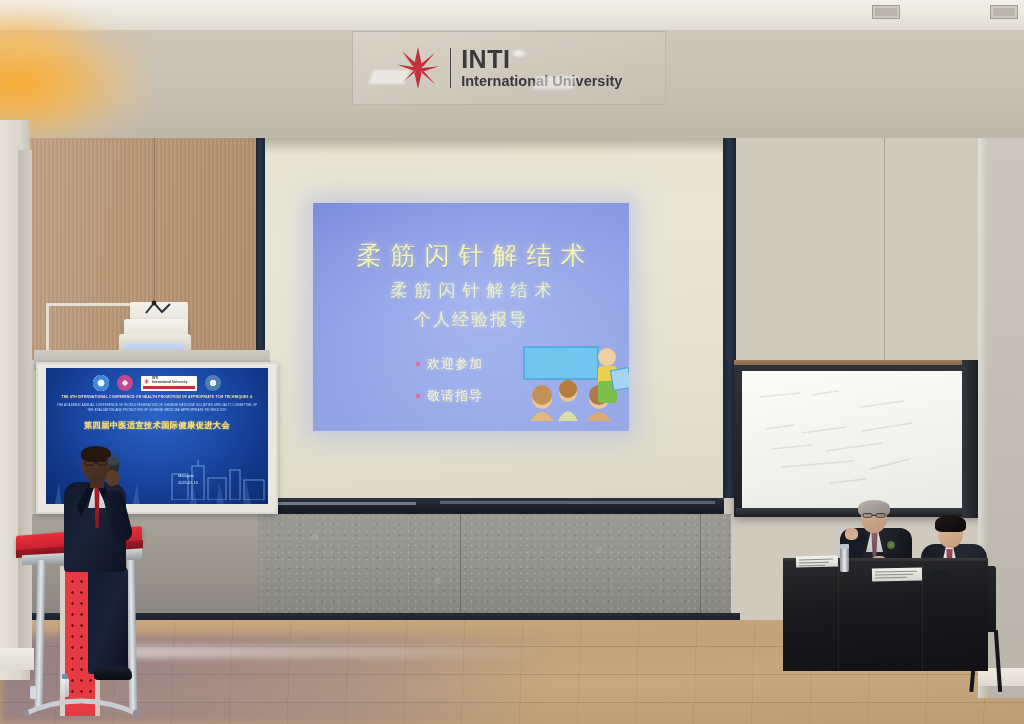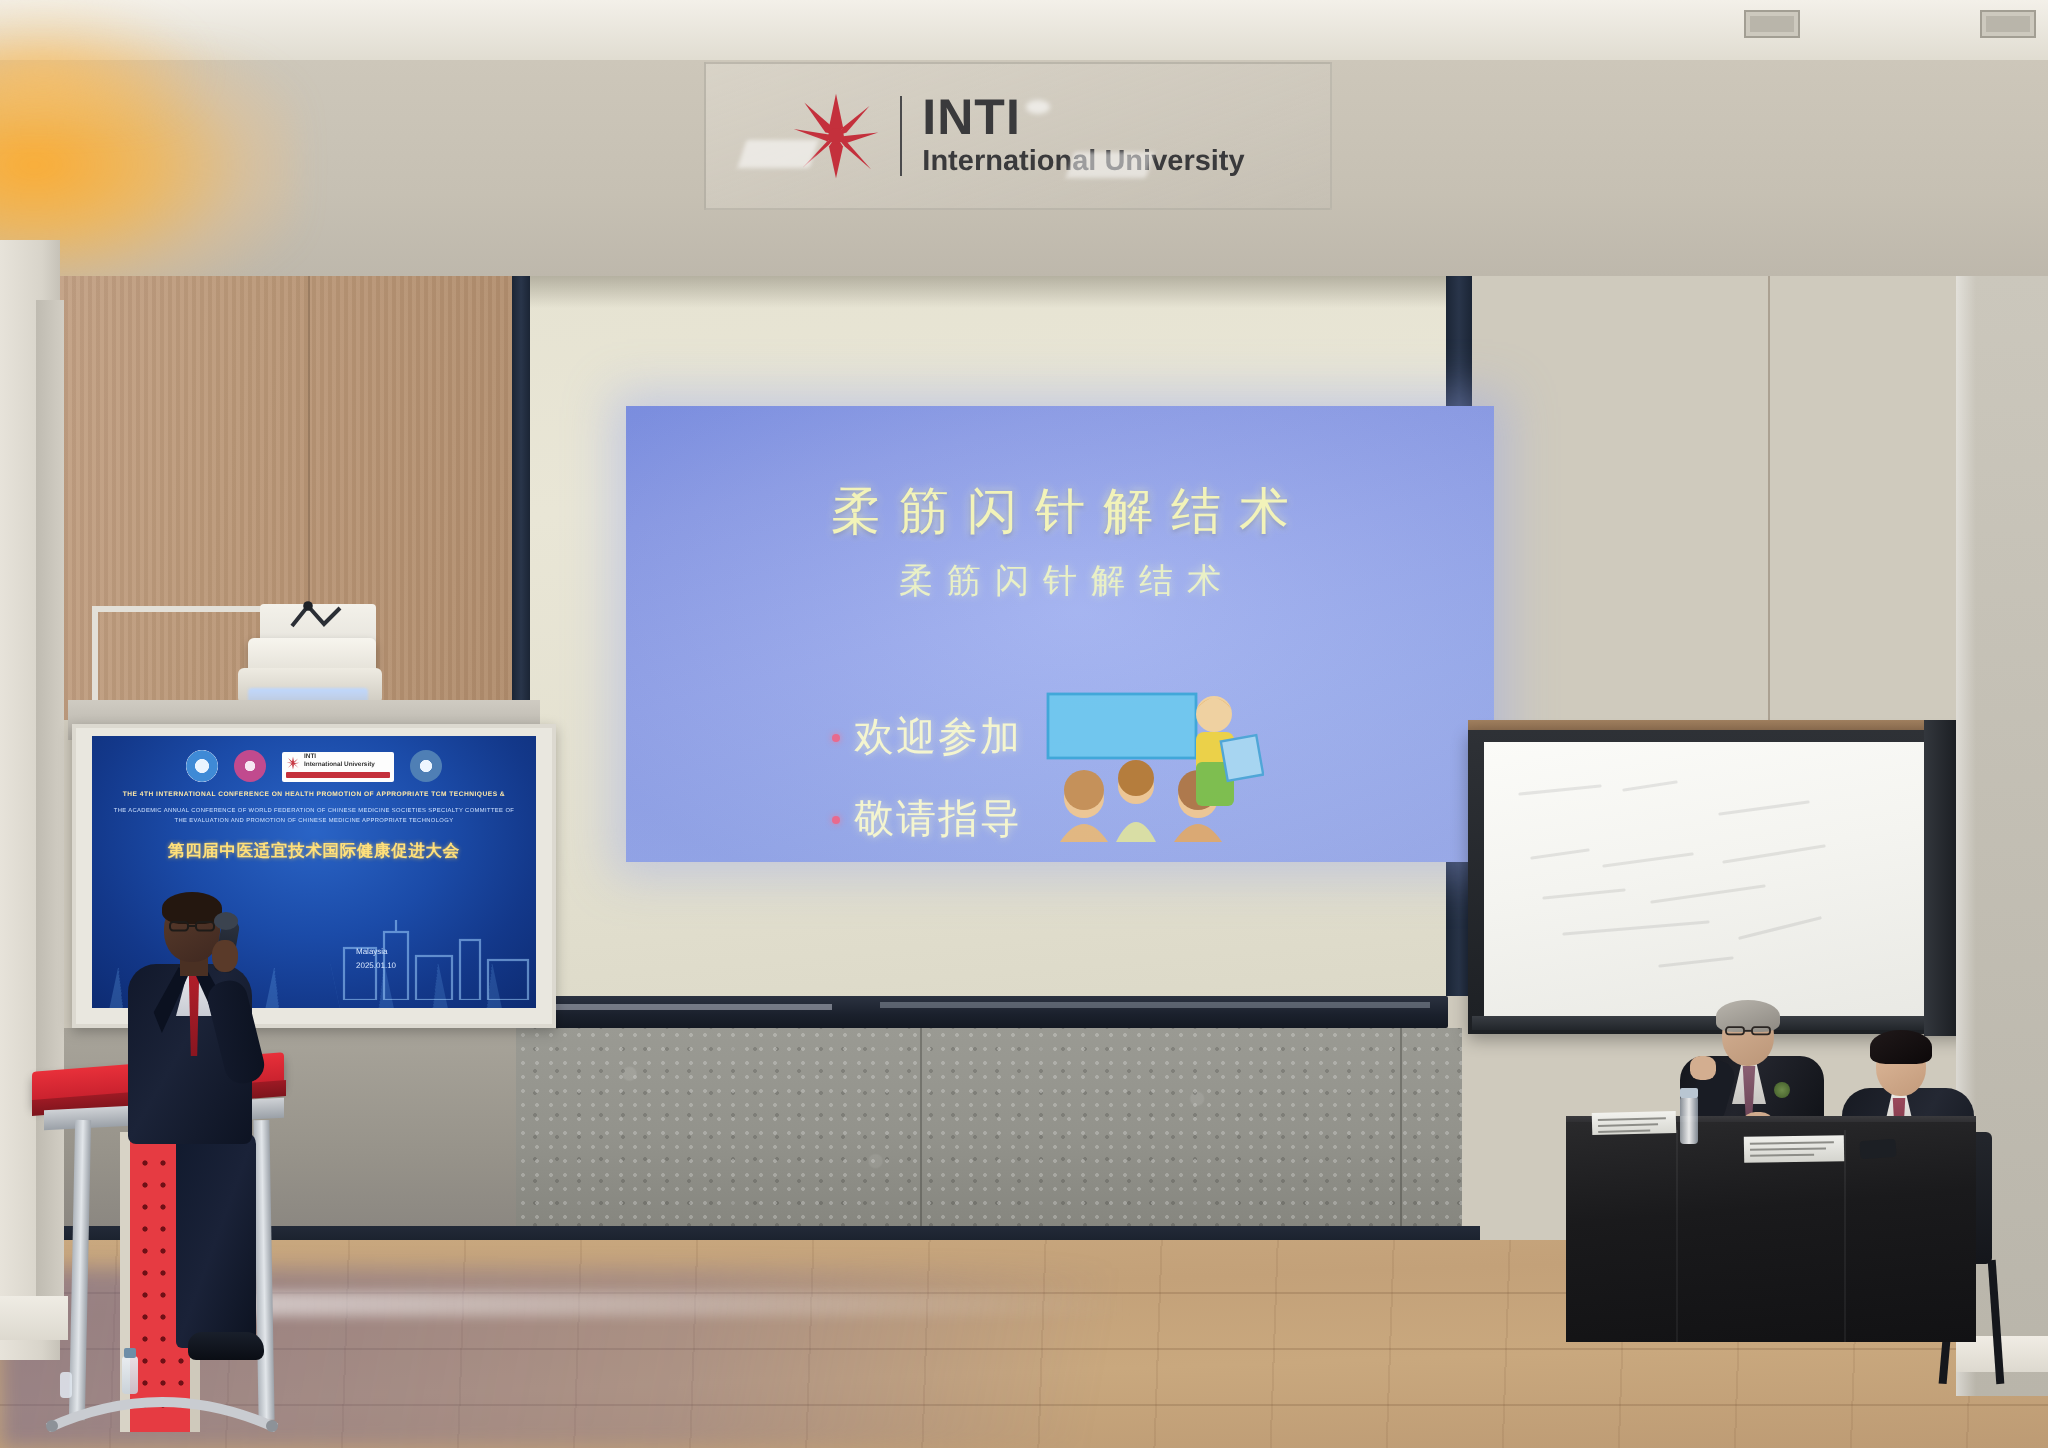--- a/index.html
+++ b/index.html
@@ -119,21 +119,21 @@
     position:absolute;left:265px;top:138px;width:458px;height:360px;
     background:linear-gradient(175deg,#e6e3d2 0%,#e9e6d6 30%,#e3e0cf 72%,#dcd9c8 100%);
   }
   .screen-wall .topshade{
     position:absolute;left:0;top:0;width:100%;height:16px;
     background:linear-gradient(180deg,rgba(120,115,100,.45),rgba(120,115,100,0));
   }
 
   
   .slide{
-    position:absolute;left:313px;top:203px;width:434px;height:228px;
+    position:absolute;left:313px;top:203px;width:316px;height:228px;
     background:linear-gradient(165deg,#8397e8 0%,#8fa0ea 18%,#98a9ee 45%,#9db0f0 70%,#a6b7f2 100%);
     box-shadow:0 0 22px 7px rgba(150,168,236,.42);
     overflow:hidden;
   }
   .slide .vign{
     position:absolute;inset:0;
     background:radial-gradient(ellipse at 52% 45%,rgba(255,255,255,.13),rgba(60,70,150,.12) 88%);
   }
   .slide-title{
     position:absolute;left:0;right:0;top:36px;text-align:center;
@@ -157,21 +157,21 @@
   }
   .bullets{position:absolute;left:103px;top:152px;}
   .bul{
     display:flex;align-items:center;gap:7px;margin-bottom:14px;
   }
   .bul .dot{
     width:4px;height:4px;border-radius:50%;background:#e86a8e;flex:none;
     box-shadow:0 0 3px rgba(240,120,150,.8);
   }
   .bul .btxt{
-    font-family:Liberation Mono, monospace;font-size:20px;color:#f4f5cf;
+    font-family:Liberation Mono, monospace;font-size:13px;color:#f4f5cf;
     letter-spacing:1px;text-shadow:0 0 4px rgba(244,246,205,.65);
   }
   
   .clip{position:absolute;left:207px;top:138px;width:112px;height:80px;opacity:.92;}
 
   
   .screen-bottom-bar{
     position:absolute;left:258px;top:498px;width:466px;height:16px;
     background:linear-gradient(180deg,#2b3240,#1a202c 60%,#141922);
     border-radius:1px;
@@ -651,20 +651,21 @@
   <div class="navy-v navy-right"></div>
 
   <div class="screen-wall">
     <span class="topshade"></span>
   </div>
 
   <div class="slide">
     <span class="vign"></span>
     <div class="slide-title">柔筋闪针解结术</div>
     <div class="slide-sub1">柔筋闪针解结术</div>
+    <div class="slide-sub2">个人经验报导</div>
     <div class="bullets">
       <div class="bul">
         <span class="dot"></span>
         <span class="btxt">欢迎参加</span>
       </div>
       <div class="bul">
         <span class="dot"></span>
         <span class="btxt">敬请指导</span>
       </div>
     </div>

